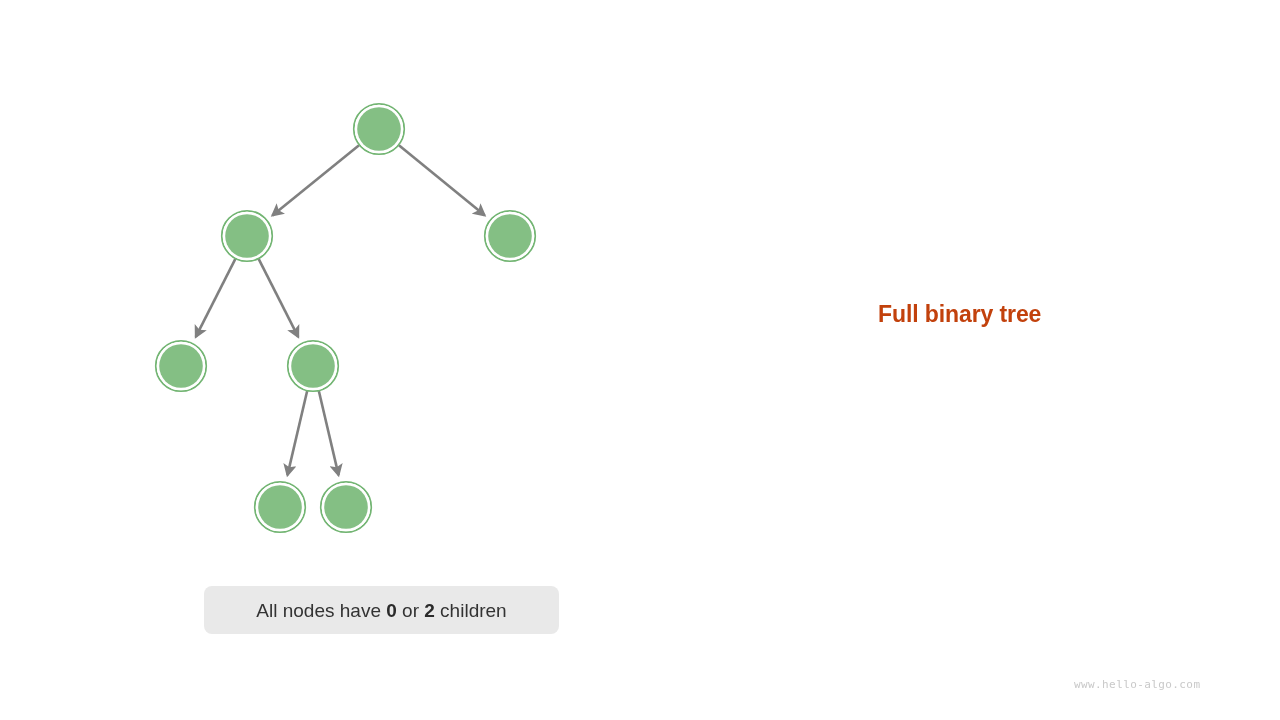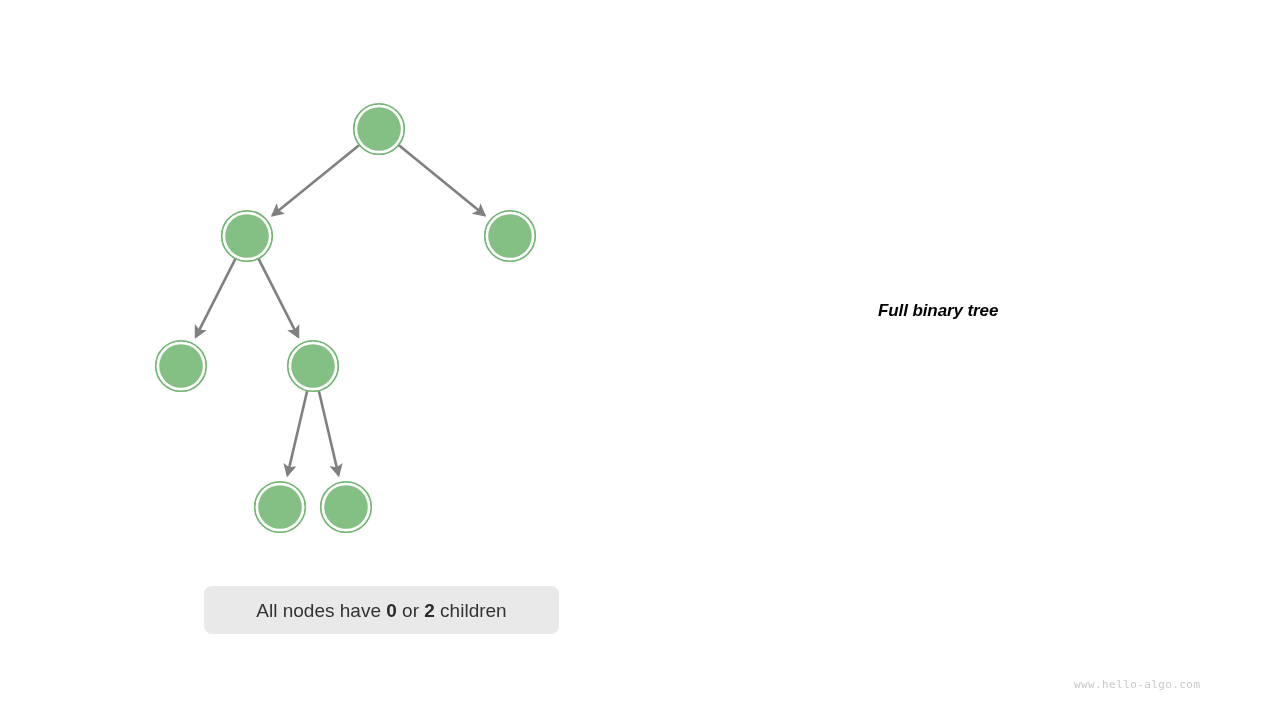--- a/index.html
+++ b/index.html
@@ -32,27 +32,26 @@
     width: 1280px;
     height: 720px;
     display: block;
   }
 
   
   #diagram-title {
     position: absolute;
     left: 878px;
     top: 301px;
-    font-size: 17px;
+    font-size: 23px;
     font-weight: bold;
     letter-spacing: -0.1px;
-    color: #000000;
+    color: #c2410c;
     white-space: nowrap;
     line-height: 1.2;
-    font-style: italic;
   }
 
   
   #caption-box {
     position: absolute;
     left: 204px;
     top: 586px;
     width: 355px;
     height: 48px;
     background: #e9e9e9;

